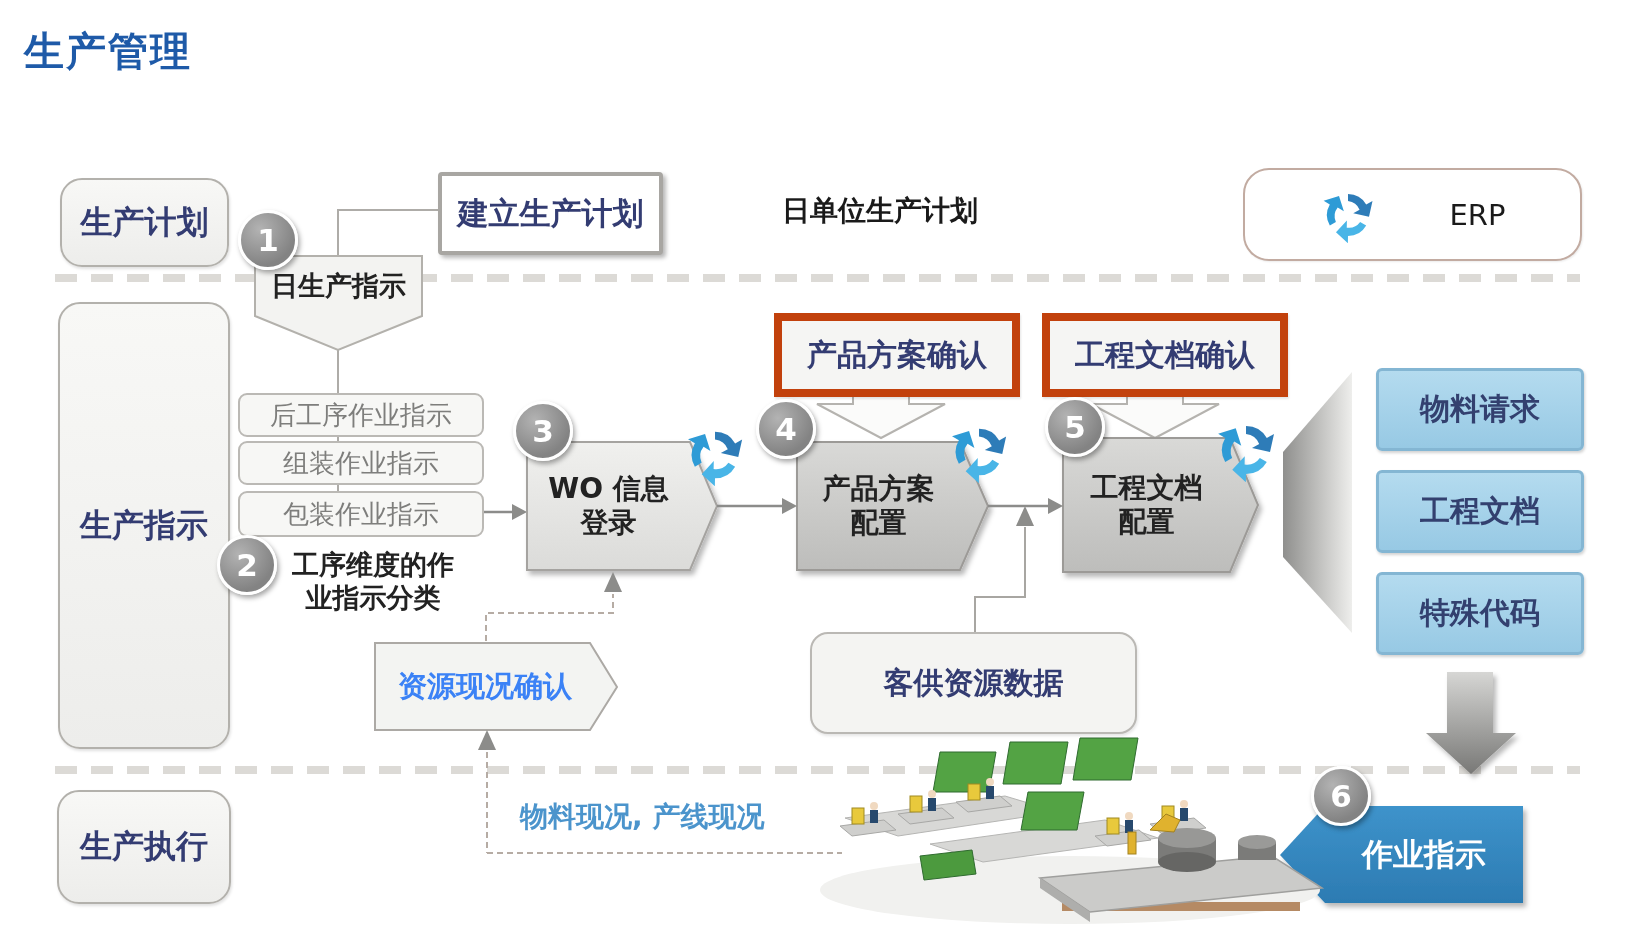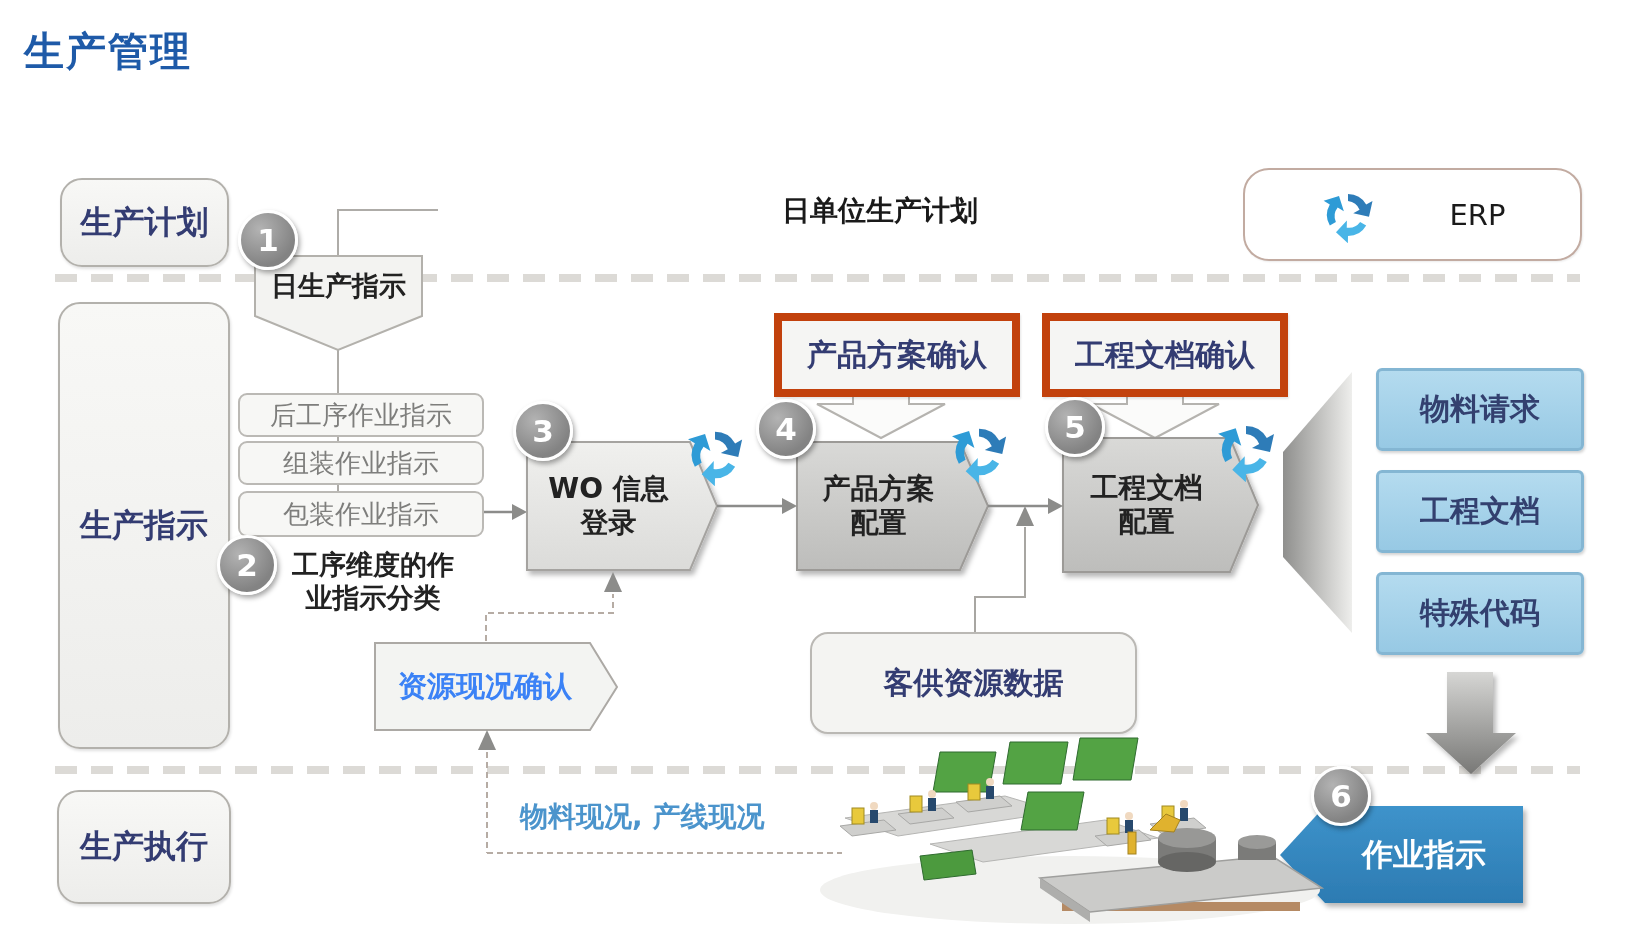--- a/index.html
+++ b/index.html
@@ -187,20 +187,23 @@
   <div class="abs lane" style="left:60px;top:162px;width:165px;height:85px;margin-top:16px;">
     <span>生产计划</span>
   </div>
   <div class="abs lane" style="left:58px;top:302px;width:168px;height:443px;">
     <span>生产指示</span>
   </div>
   <div class="abs lane" style="left:57px;top:790px;width:170px;height:110px;">
     <span>生产执行</span>
   </div>
 
+  <div class="abs createbox" style="left:438px;top:172px;width:217px;height:75px;">
+    <span>建立生产计划</span>
+  </div>
   <div class="abs freetext" style="left:760px;top:192px;width:240px;text-align:center;">日单位生产计划</div>
   <div class="abs erpbox" style="left:1243px;top:168px;width:335px;height:89px;">
     <span style="width:56px;height:56px;display:inline-block;">
       <svg width="56" height="56">
           <use href="#recycle"></use>
         </svg>
     </span>
     <span>ERP</span>
   </div>
 

